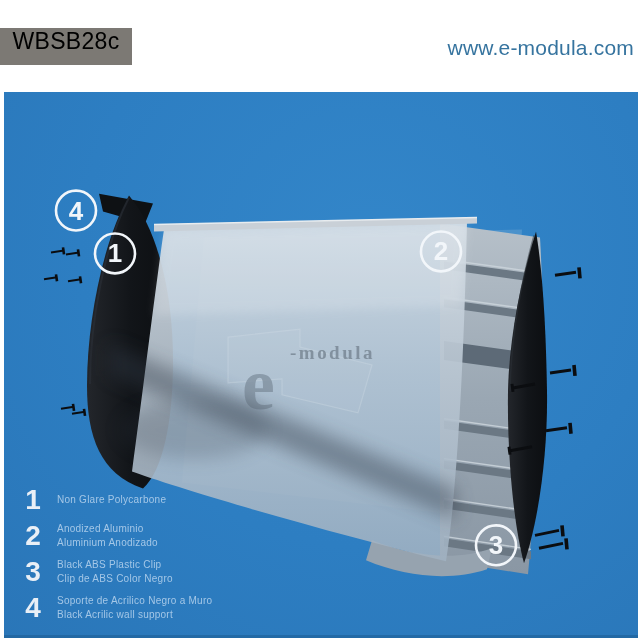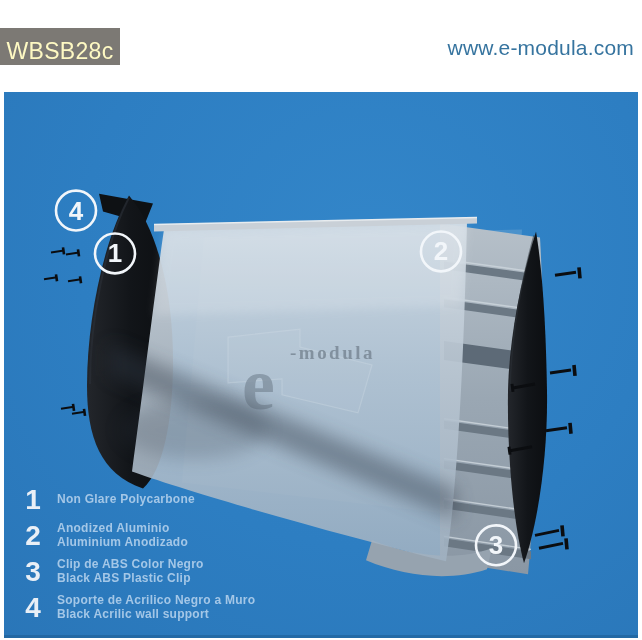--- a/index.html
+++ b/index.html
@@ -4,23 +4,23 @@
 <style>
   html,body{margin:0;padding:0;}
   body{
     width:642px;height:640px;position:relative;overflow:hidden;
     background:#ffffff;
     font-family:"Liberation Sans", sans-serif;
   }
   
   .header{position:absolute;left:0;top:0;width:642px;height:92px;background:#ffffff;}
   .model-badge{
-    position:absolute;left:0;top:28px;width:120px;height:37px;
-    background:#7c7974;color:#fef9c3;
-    display:flex;align-items:flex-end;justify-content:center;
+    position:absolute;left:0;top:28px;width:132px;height:37px;
+    background:#7c7974;color:#000000;
+    display:flex;align-items:flex-start;justify-content:center;
     font-size:23px;letter-spacing:.3px;
   }
   .site-url{
     position:absolute;right:8px;top:36px;
     font-size:21px;color:#36749f;font-weight:500;
     text-decoration:none;letter-spacing:.2px;
   }
   
   .stage{
     position:absolute;left:4px;top:92px;width:634px;height:546px;
@@ -30,21 +30,21 @@
   .stage svg{position:absolute;left:0;top:0;}
   .bottom-edge{position:absolute;left:0;bottom:0;width:100%;height:3px;background:#1e5c92;opacity:.55;}
   
   .legend{position:absolute;left:15px;top:394px;}
   .legend-item{display:flex;align-items:center;margin-bottom:9px;}
   .legend-num{
     width:28px;margin-right:10px;text-align:center;
     font-size:28px;font-weight:bold;color:#e9eff6;line-height:27px;
   }
   .legend-text div{
-    font-size:12px;font-weight:bold;line-height:13.5px;
+    font-size:10px;font-weight:normal;line-height:13.5px;
     color:#a4c7e7;letter-spacing:.25px;
   }
   .callout-num{
     font-family:"Liberation Sans", sans-serif;
     font-weight:bold;font-size:26px;fill:#f2f6fa;
   }
 </style>
 </head>
 <body>
 
@@ -231,22 +231,22 @@
     <div class="legend-item">
       <div class="legend-num">2</div>
       <div class="legend-text">
         <div>Anodized Aluminio</div>
         <div>Aluminium Anodizado</div>
       </div>
     </div>
     <div class="legend-item">
       <div class="legend-num">3</div>
       <div class="legend-text">
+        <div>Black ABS Plastic Clip</div>
         <div>Clip de ABS Color Negro</div>
-        <div>Black ABS Plastic Clip</div>
       </div>
     </div>
     <div class="legend-item">
       <div class="legend-num">4</div>
       <div class="legend-text">
         <div>Soporte de Acrilico Negro a Muro</div>
         <div>Black Acrilic wall support</div>
       </div>
     </div>
   </div>

